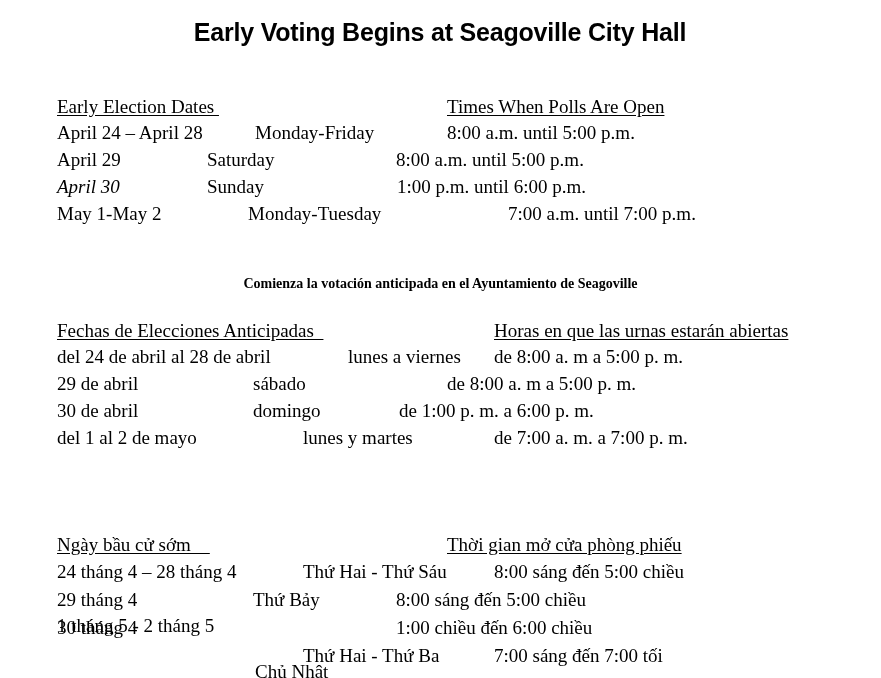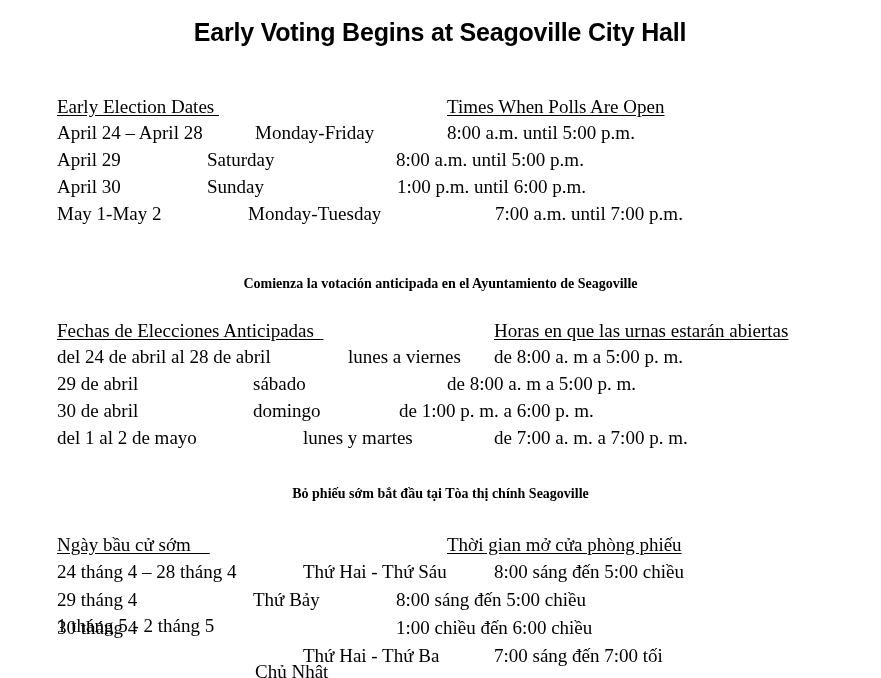--- a/index.html
+++ b/index.html
@@ -86,29 +86,29 @@
       <div class="run" style="left:447px; top:122px;">8:00 a.m. until 5:00 p.m.</div>
     </div>
 
     <div>
       <div class="run" style="left:57px; top:149px;">April 29</div>
       <div class="run" style="left:207px; top:149px;">Saturday</div>
       <div class="run" style="left:396px; top:149px;">8:00 a.m. until 5:00 p.m.</div>
     </div>
 
     <div>
-      <div class="run" style="left:57px; top:176px;">April 30</div>
+      <div class="run" style="left:57px; top:176px;font-style:italic;">April 30</div>
       <div class="run" style="left:207px; top:176px;">Sunday</div>
       <div class="run" style="left:397px; top:176px;">1:00 p.m. until 6:00 p.m.</div>
     </div>
 
     <div>
       <div class="run" style="left:57px; top:203px;">May 1-May 2</div>
       <div class="run" style="left:248px; top:203px;">Monday-Tuesday</div>
-      <div class="run" style="left:495px; top:203px;text-align:center;">7:00 a.m. until 7:00 p.m.</div>
+      <div class="run" style="left:508px; top:203px;text-align:center;">7:00 a.m. until 7:00 p.m.</div>
     </div>
 
   </div>
 
   <div class="section-heading es">Comienza la votación anticipada en el Ayuntamiento de Seagoville</div>
 
   <div class="tbl">
 
     <div class="run u" style="left:57px; top:320px;">Fechas de Elecciones Anticipadas  </div>
     <div class="run u" style="left:494px; top:320px;">Horas en que las urnas estarán abiertas</div>
@@ -132,21 +132,20 @@
     </div>
 
     <div>
       <div class="run" style="left:57px; top:427px;">del 1 al 2 de mayo</div>
       <div class="run" style="left:303px; top:427px;">lunes y martes</div>
       <div class="run" style="left:494px; top:427px;">de 7:00 a. m. a 7:00 p. m.</div>
     </div>
 
   </div>
 
-  <div class="section-heading vi">Bỏ phiếu sớm bắt đầu tại Tòa thị chính Seagoville</div>
 
   <div class="tbl">
 
     <div class="run u" style="left:57px; top:534px;">Ngày bầu cử sớm    </div>
     <div class="run u" style="left:447px; top:534px;">Thời gian mở cửa phòng phiếu</div>
 
     <div>
       <div class="run" style="left:57px; top:561px;">24 tháng 4 – 28 tháng 4</div>
       <div class="run" style="left:303px; top:561px;">Thứ Hai - Thứ Sáu</div>
       <div class="run" style="left:494px; top:561px;">8:00 sáng đến 5:00 chiều</div>

